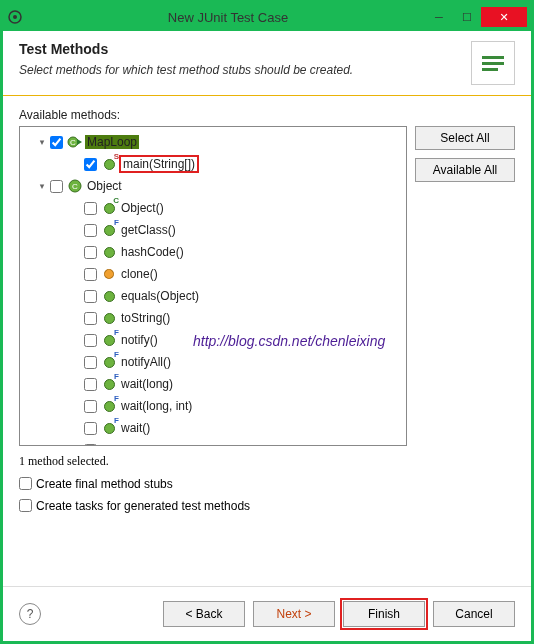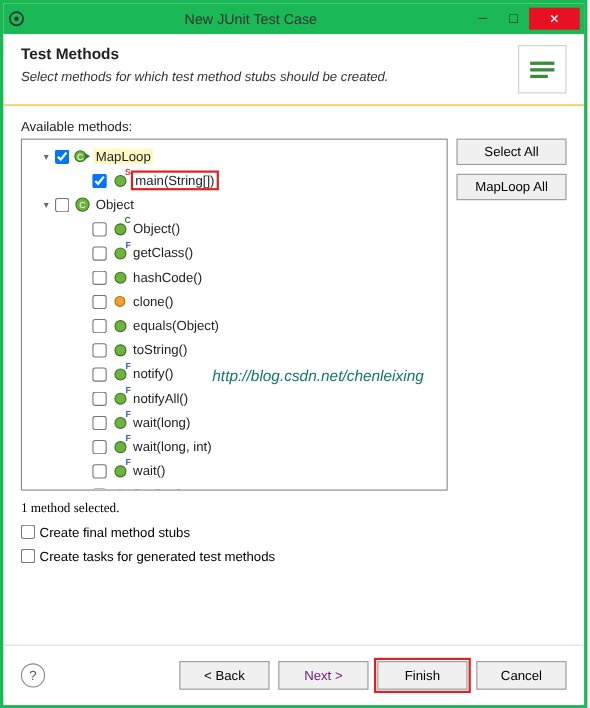--- a/index.html
+++ b/index.html
@@ -29,31 +29,31 @@
 .cb { width: 13px; height: 13px; margin: 0 4px 0 2px; cursor:pointer; }
 .node-icon { width: 16px; height: 16px; display: inline-flex; align-items: center; justify-content: center; margin-right: 2px; position:relative; }
 .circle-g { width:11px; height:11px; border-radius:50%; background:#6DB33F; border:1px solid #3a7020; }
 .circle-o { width:10px; height:10px; border-radius:50%; background:#F0A030; border:1px solid #b07010; transform:rotate(45deg); }
 .sup { position:absolute; top:-4px; right:-2px; font-size:8px; font-weight:bold; }
 .sup-s { color:#c04040; }
 .sup-c { color:#308030; }
 .sup-f { color:#3060c0; }
 .node-label { font-size: 12px; color: #222; padding: 0 2px; }
 .highlight-box { border: 2px solid #E02020; padding: 0; }
-.hl-blue .node-label { background: #fef9c3; }
+.hl-blue .node-label { background: #4d7c0f; }
 .status { margin-top: 8px; font-size: 12px; font-family: Liberation Serif, serif; }
 .check-row { display: flex; align-items: flex-start; margin-top: 8px; font-size: 12px; }
 .check-row input { margin-right: 4px; }
 .footer { position: absolute; bottom: 0; left: 0; right: 0; padding: 14px 16px; display: flex; align-items: center; gap: 8px; border-top: 1px solid #ddd; }
 .footer .spacer { flex: 1; }
 .help { width: 22px; height: 22px; border: 1px solid #888; border-radius: 50%; display:flex; align-items:center; justify-content:center; color:#555; cursor:pointer; }
 .footer .btn { min-width: 82px; padding: 5px 8px; }
-.btn.disabled { color: #701a75; }
+.btn.disabled { color: #c2410c; }
 .btn.highlight { outline: 2px solid #E02020; outline-offset: 1px; }
-.watermark { position:absolute; top:330px; left:190px; color:#0f766e; font-size:14px; font-style:italic; pointer-events:none; }
+.watermark { position:absolute; top:330px; left:190px; color:#4c1d95; font-size:14px; font-style:italic; pointer-events:none; }
 </style>
 </head>
 <body>
 
 <div class="window">
 
   <div class="titlebar">
     <span class="title-icon">
       <svg width="16" height="16" viewBox="0 0 16 16">
           <circle cx="8" cy="8" r="6" fill="none" stroke="#333" stroke-width="1.5"></circle>
@@ -234,21 +234,21 @@
             <span class="twisty"></span>
             <input type="checkbox" class="cb" style="">
             <span class="node-icon">
               <span class="circle-o"></span>
             </span>
             <span class="node-label">finalize()</span>
           </div>
         </div>
       <div class="side-btns">
         <div class="btn">Select All</div>
-        <div class="btn">MapLoop All</div>
+        <div class="btn">Available All</div>
       </div>
     </div>
     <div class="status">1 method selected.</div>
     <label class="check-row">
       <input type="checkbox" style="">
       <span>Create final method stubs</span>
     </label>
     <label class="check-row">
       <input type="checkbox" style="">
       <span>Create tasks for generated test methods</span>

